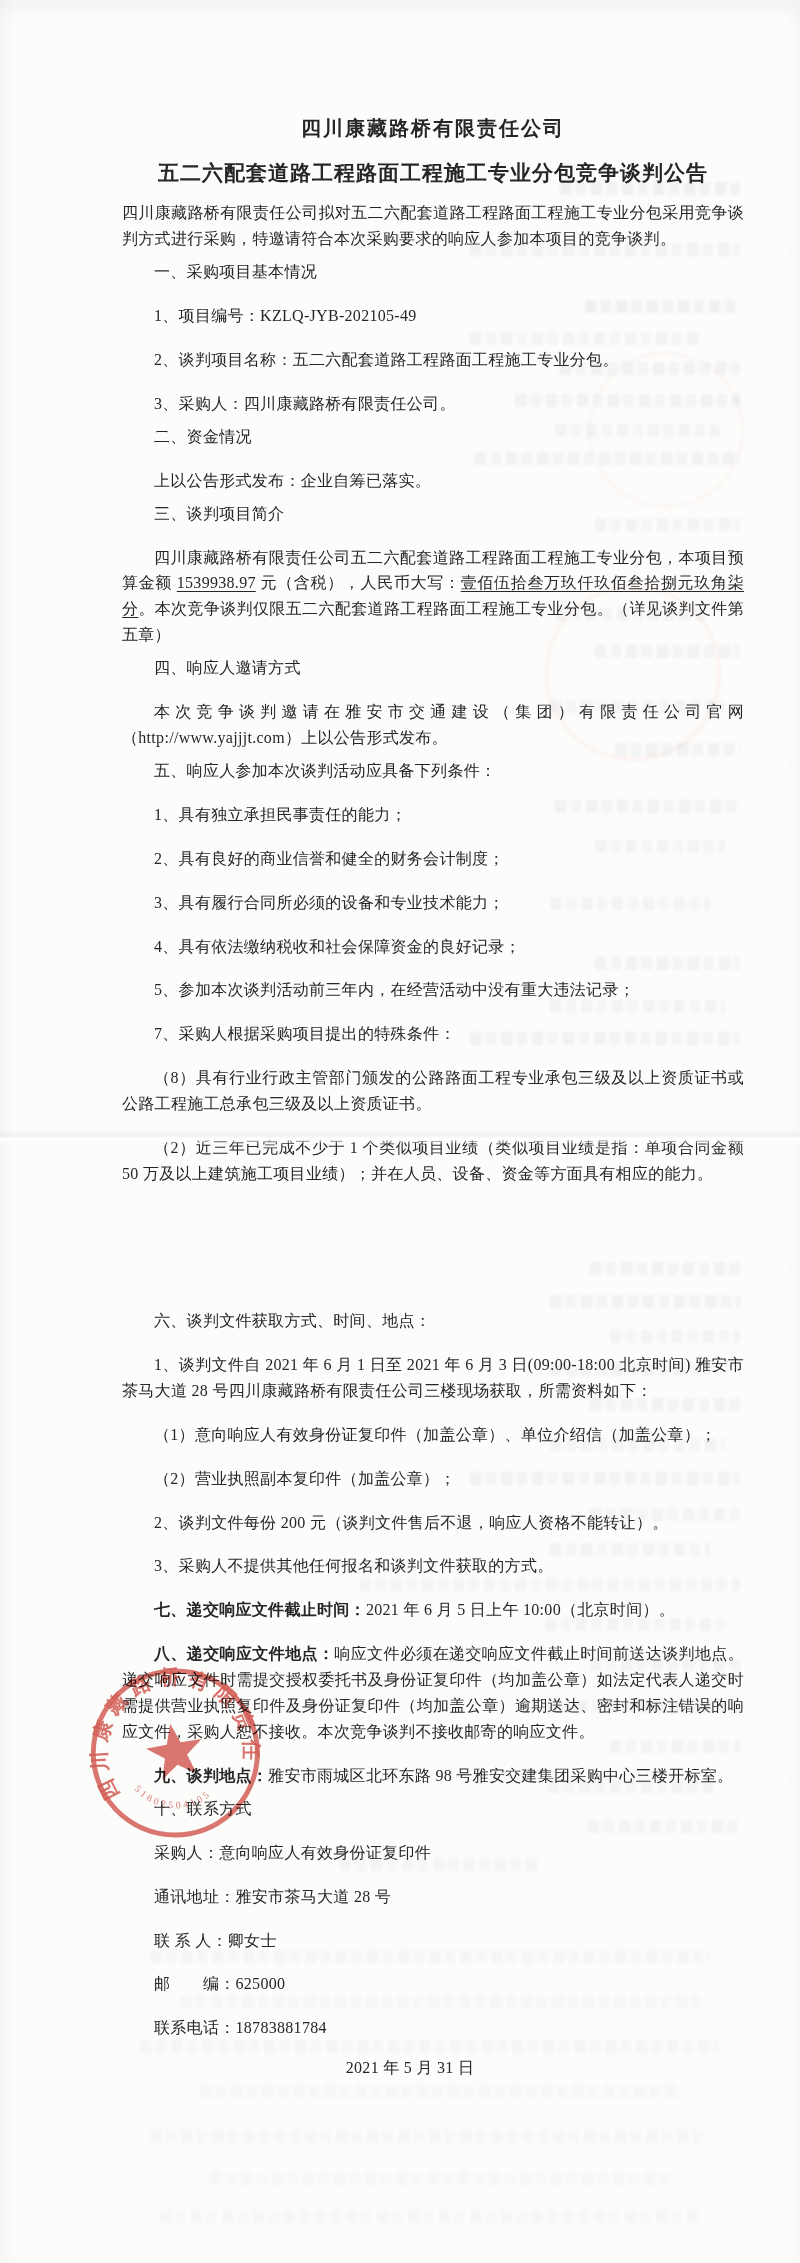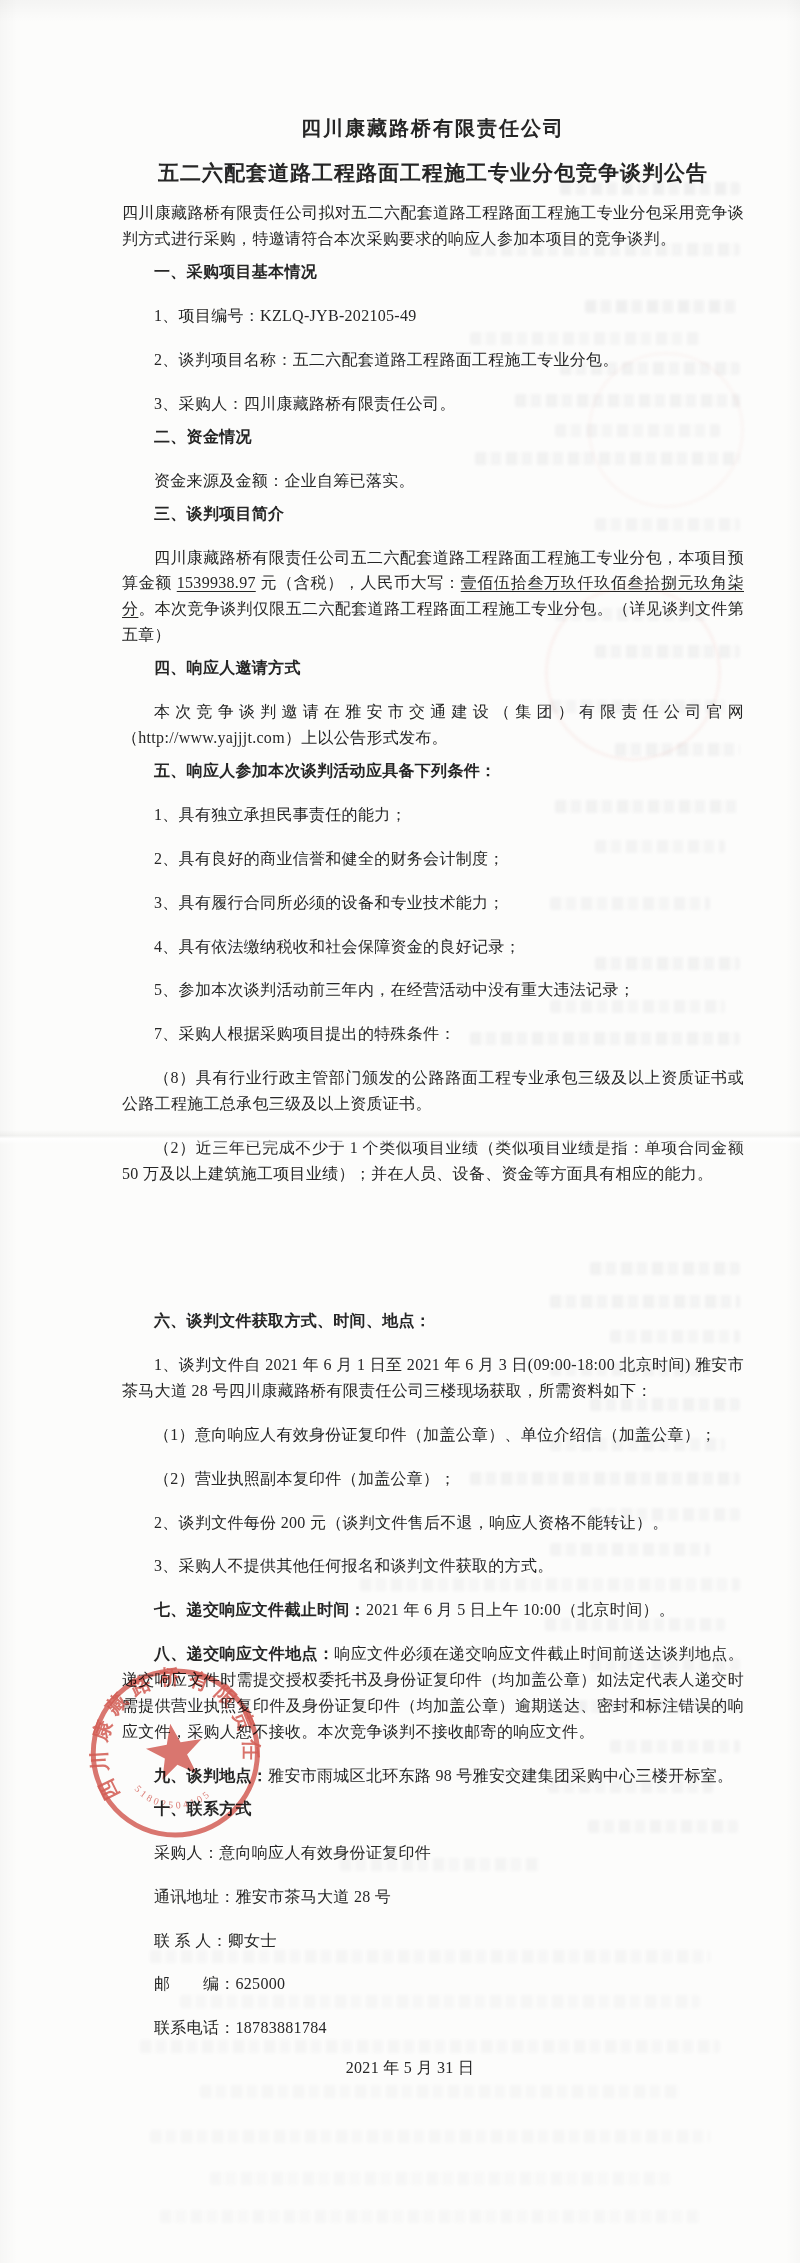--- a/index.html
+++ b/index.html
@@ -20,21 +20,21 @@
   .content {
     position:absolute; left:122px; width:622px;
     font-size:16px; line-height:1.62; letter-spacing:0.3px;
     text-align:justify;
   }
   #page1 { top:112px; }
   #page2 { top:1308px; }
   .t1 { font-size:20px; font-weight:bold; text-align:center; letter-spacing:2px; margin:0; text-indent:0; }
   .t2 { font-size:21px; font-weight:bold; text-align:center; letter-spacing:1px; margin:12px 0 0; text-indent:0; }
   p { margin:18px 0 0; }
-  .h { font-weight:bold; margin-top:7px; }
+  .h { font-weight:normal; margin-top:7px; }
   .ti { text-indent:2em; }
   .b { font-weight:bold; }
   .u { text-decoration:underline; text-underline-offset:3px; }
   .date { text-align:center; padding-right:46px; margin-top:14px; }
   
   .seam {
     position:absolute; left:0; top:1130px; width:800px; height:14px;
     background:linear-gradient(180deg, rgba(0,0,0,0) 0%, rgba(120,120,112,0.08) 40%,
                rgba(255,255,255,0.95) 62%, rgba(0,0,0,0) 100%);
   }
@@ -63,21 +63,21 @@
   <p class="t2">五二六配套道路工程路面工程施工专业分包竞争谈判公告</p>
 
   <p style="margin-top:10px">四川康藏路桥有限责任公司拟对五二六配套道路工程路面工程施工专业分包采用竞争谈判方式进行采购，特邀请符合本次采购要求的响应人参加本项目的竞争谈判。</p>
 
   <p class="h ti">一、采购项目基本情况</p>
   <p class="ti">1、项目编号：KZLQ-JYB-202105-49</p>
   <p class="ti">2、谈判项目名称：五二六配套道路工程路面工程施工专业分包。</p>
   <p class="ti">3、采购人：四川康藏路桥有限责任公司。</p>
 
   <p class="h ti">二、资金情况</p>
-  <p class="ti">资金来源及金额：企业自筹已落实。</p>
+  <p class="ti">上以公告形式发布：企业自筹已落实。</p>
 
   <p class="h ti">三、谈判项目简介</p>
   <p class="ti"><span>四川康藏路桥有限责任公司五二六配套道路工程路面工程施工专业分包，本项目预算金额 </span><span class="u">1539938.97</span><span> 元（含税），人民币大写：</span><span class="u">壹佰伍拾叁万玖仟玖佰叁拾捌元玖角柒分</span><span>。本次竞争谈判仅限五二六配套道路工程路面工程施工专业分包。（详见谈判文件第五章）</span></p>
 
   <p class="h ti">四、响应人邀请方式</p>
   <p class="ti">本次竞争谈判邀请在雅安市交通建设（集团）有限责任公司官网（http://www.yajjjt.com）上以公告形式发布。</p>
 
   <p class="h ti">五、响应人参加本次谈判活动应具备下列条件：</p>
   <p class="ti">1、具有独立承担民事责任的能力；</p>
   <p class="ti">2、具有良好的商业信誉和健全的财务会计制度；</p>

